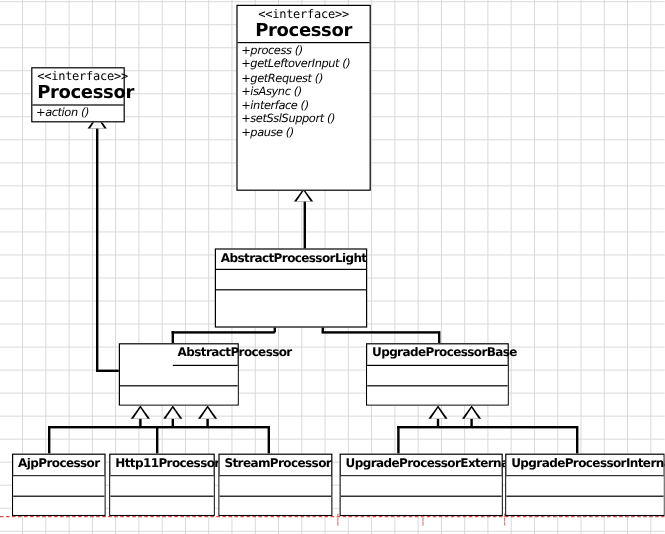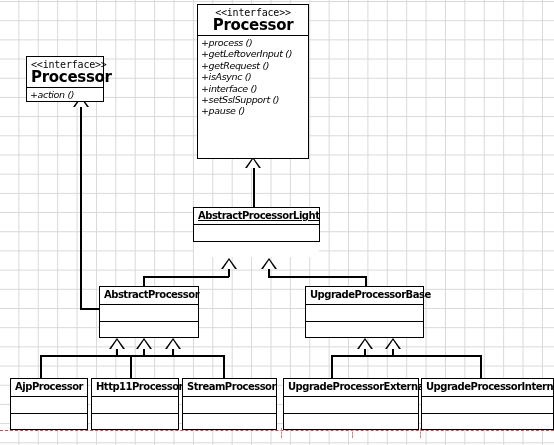--- a/index.html
+++ b/index.html
@@ -185,30 +185,30 @@
   <div class="uml-box" style="left:26px; top:56px; width:78px; height:46px;">
     <div class="uml-head" style="height:31px;">
       <span class="stereotype">&lt;&lt;interface&gt;&gt;</span>
       <span class="cls-name">Processor</span>
     </div>
     <div class="uml-ops">
       <span class="op">+action ()</span>
     </div>
   </div>
 
-  <div class="uml-box" style="left:193px; top:207px; width:127px; height:35px;text-decoration:underline;">
+  <div class="uml-box" style="left:179px; top:207px; width:127px; height:66px;">
     <div class="uml-head" style="height:17px; padding-top:1px;">
       <span class="cls-name small">AbstractProcessorLight</span>
     </div>
     <div class="uml-compartment compartment-empty" style="height:16px; border-top:none;"></div>
     <div class="uml-compartment compartment-empty" style="height:16px;"></div>
   </div>
 
   <div class="uml-box" style="left:99px; top:286px; width:100px; height:52px;">
-    <div class="uml-head" style="height:18px; padding-top:1px;">
+    <div class="uml-head" style="height:18px; padding-top:1px;margin-left:44px;">
       <span class="cls-name small">AbstractProcessor</span>
     </div>
     <div class="uml-compartment compartment-empty" style="height:16px; border-top:none;"></div>
     <div class="uml-compartment compartment-empty" style="height:16px;"></div>
   </div>
 
   <div class="uml-box" style="left:305px; top:286px; width:119px; height:52px;">
     <div class="uml-head" style="height:18px; padding-top:1px;">
       <span class="cls-name small">UpgradeProcessorBase</span>
     </div>

